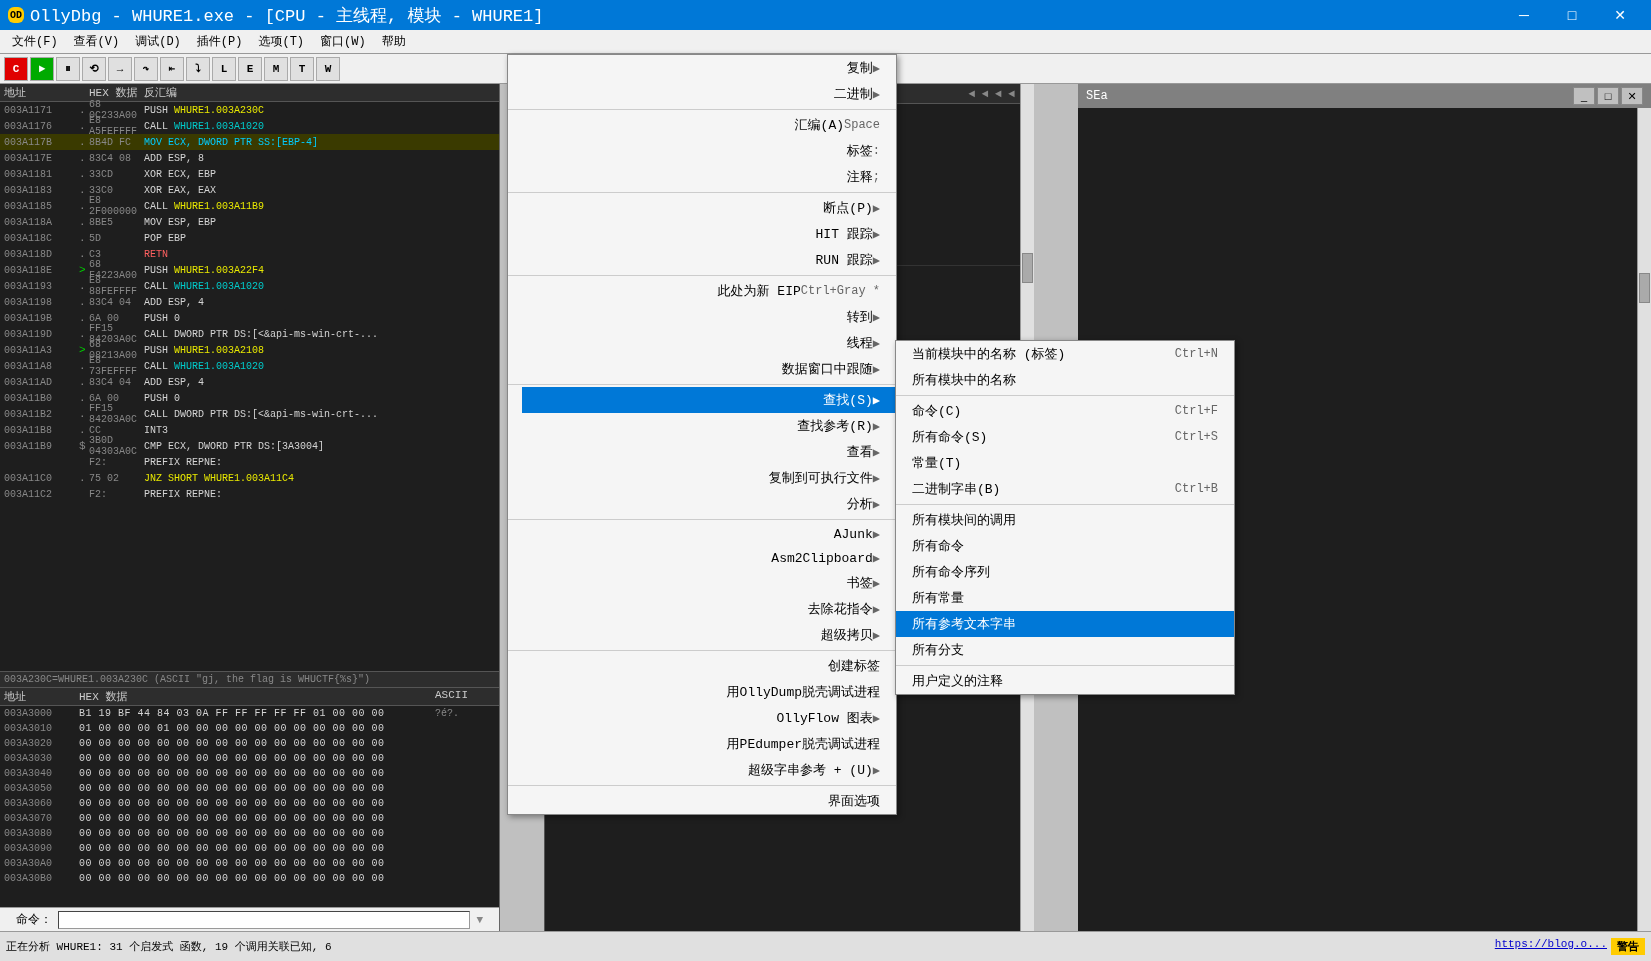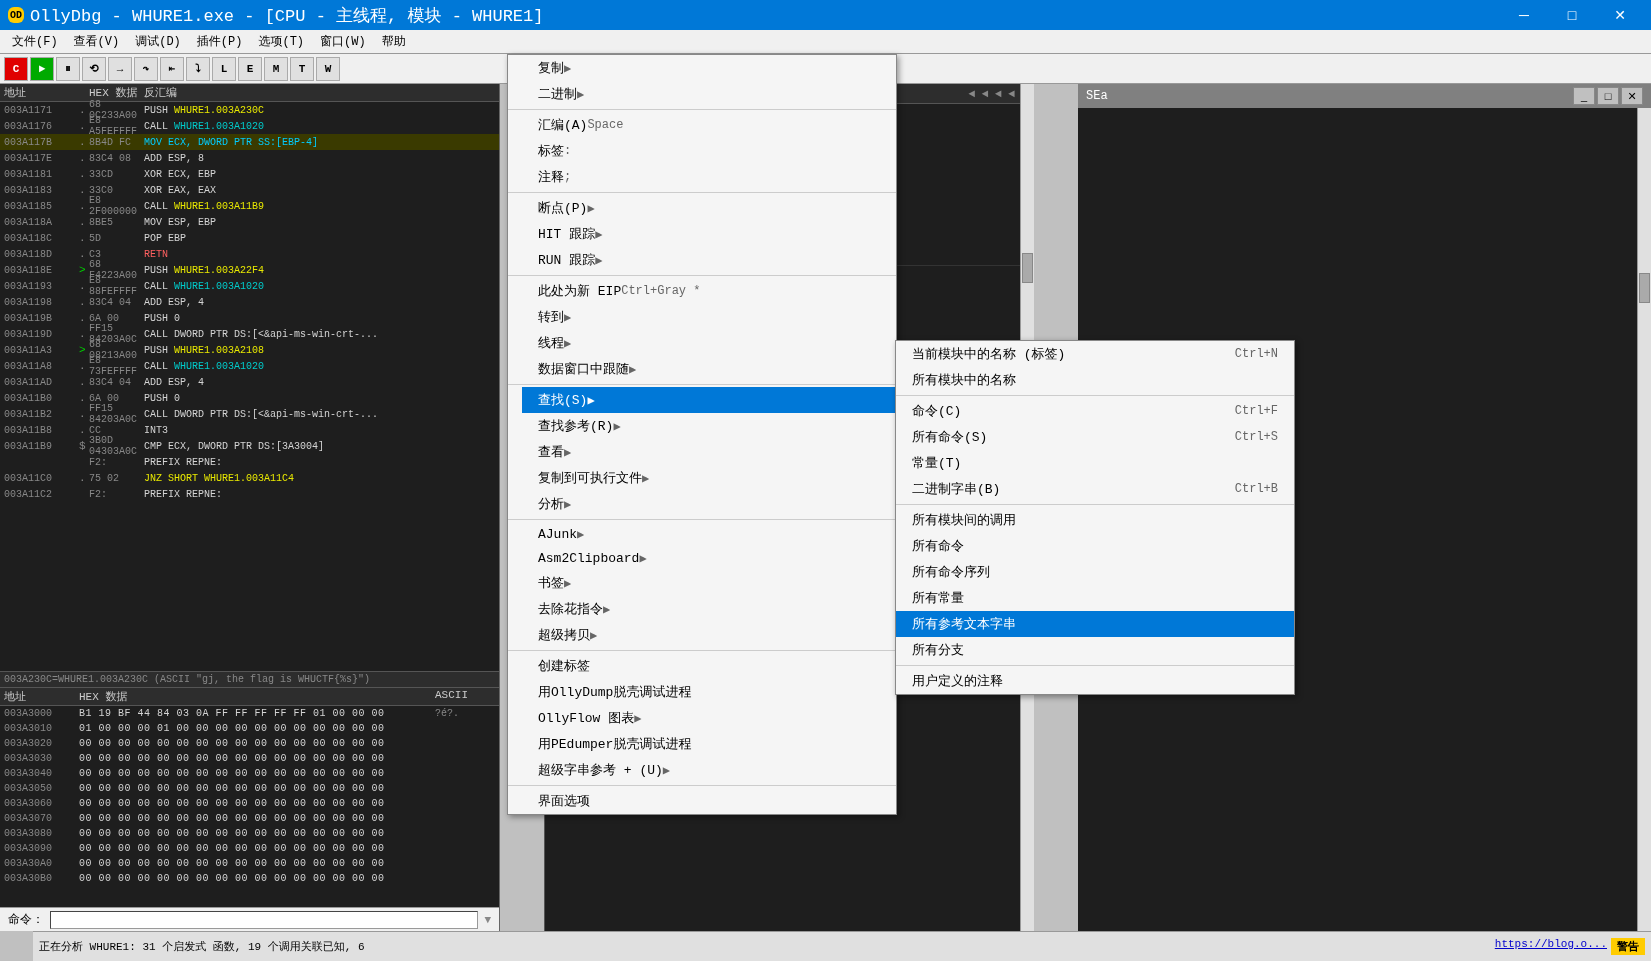--- a/index.html
+++ b/index.html
@@ -161,21 +161,21 @@
     .hex-addr { color: #888; width: 75px; }
     .hex-bytes { flex: 1; color: #d4d4d4; font-size: 10px; letter-spacing: 0.5px; }
     .hex-ascii { width: 60px; color: #888; font-size: 10px; }
 
     
     .cmd-line {
       background: #f0f0f0;
       height: 24px;
       display: flex;
       align-items: center;
-      padding: 0 8px;
+      padding: 0 16px;
       gap: 6px;
       border-top: 1px solid #999;
     }
     .cmd-label { font-size: 12px; }
     .cmd-input {
       flex: 1;
       height: 18px;
       border: 1px inset #999;
       background: white;
       font-size: 11px;
@@ -187,21 +187,20 @@
       height: 30px;
       display: flex;
       align-items: center;
       padding: 0 6px;
       font-size: 11px;
       border-top: 1px solid #999;
       position: absolute;
       bottom: 0;
       left: 0;
       right: 0;
-      margin-left: 33px;
     }
     .bottom-status-right {
       margin-left: auto;
       display: flex;
       gap: 4px;
     }
     .status-badge {
       background: #ffcc00;
       padding: 1px 6px;
       font-size: 11px;
@@ -261,39 +260,39 @@
       width: 390px;
       background: #f5f5f5;
       border: 1px solid #888;
       box-shadow: 2px 2px 6px rgba(0,0,0,0.4);
       z-index: 100;
       font-size: 13px;
     }
     .ctx-item {
       display: flex;
       align-items: center;
-      justify-content: flex-start;
+      justify-content: flex-end;
       padding: 4px 16px;
       cursor: pointer;
       min-height: 24px;
       margin-left: 14px;
     }
     .ctx-item.active { background: #0078d7; color: white; }
     .ctx-item-label { }
     .ctx-item-shortcut { color: #666; font-size: 12px; }
     .ctx-arrow { color: #666; font-size: 12px; }
     .ctx-item.active .ctx-arrow { color: white; }
     .ctx-divider { height: 1px; background: #ccc; margin: 2px 0; }
 
     
     .submenu-find {
       position: absolute;
       left: 895px;
       top: 340px;
-      width: 400px;
+      width: 340px;
       background: #f5f5f5;
       border: 1px solid #888;
       box-shadow: 2px 2px 6px rgba(0,0,0,0.4);
       z-index: 101;
       font-size: 13px;
     }
     .submenu-item {
       display: flex;
       align-items: center;
       justify-content: space-between;

